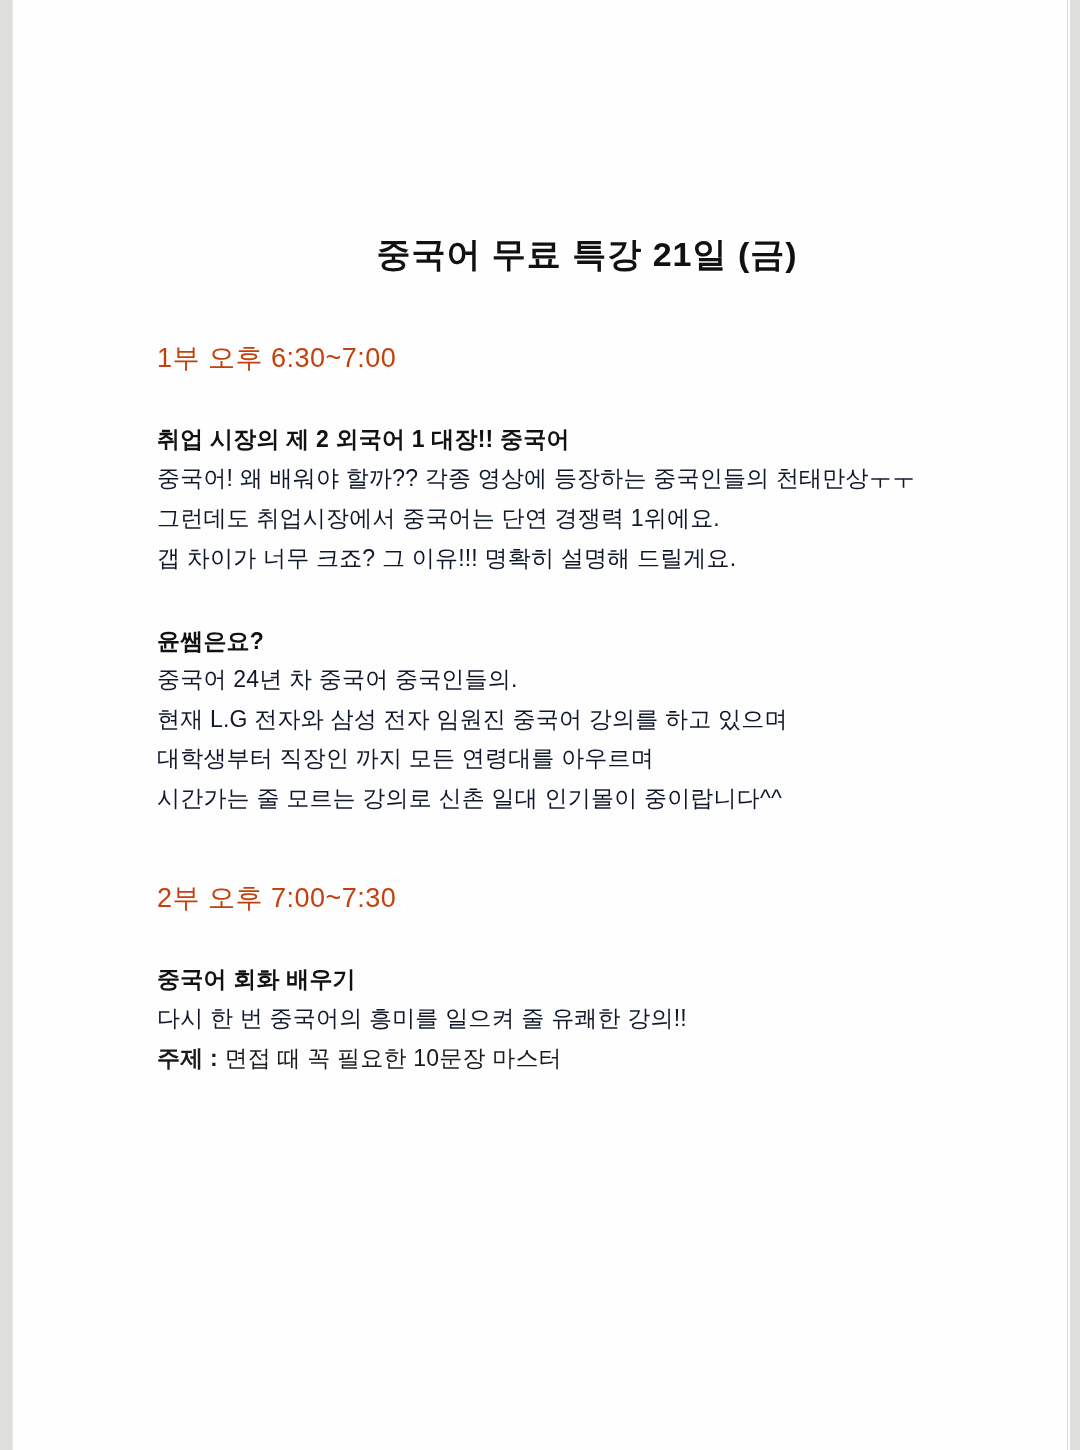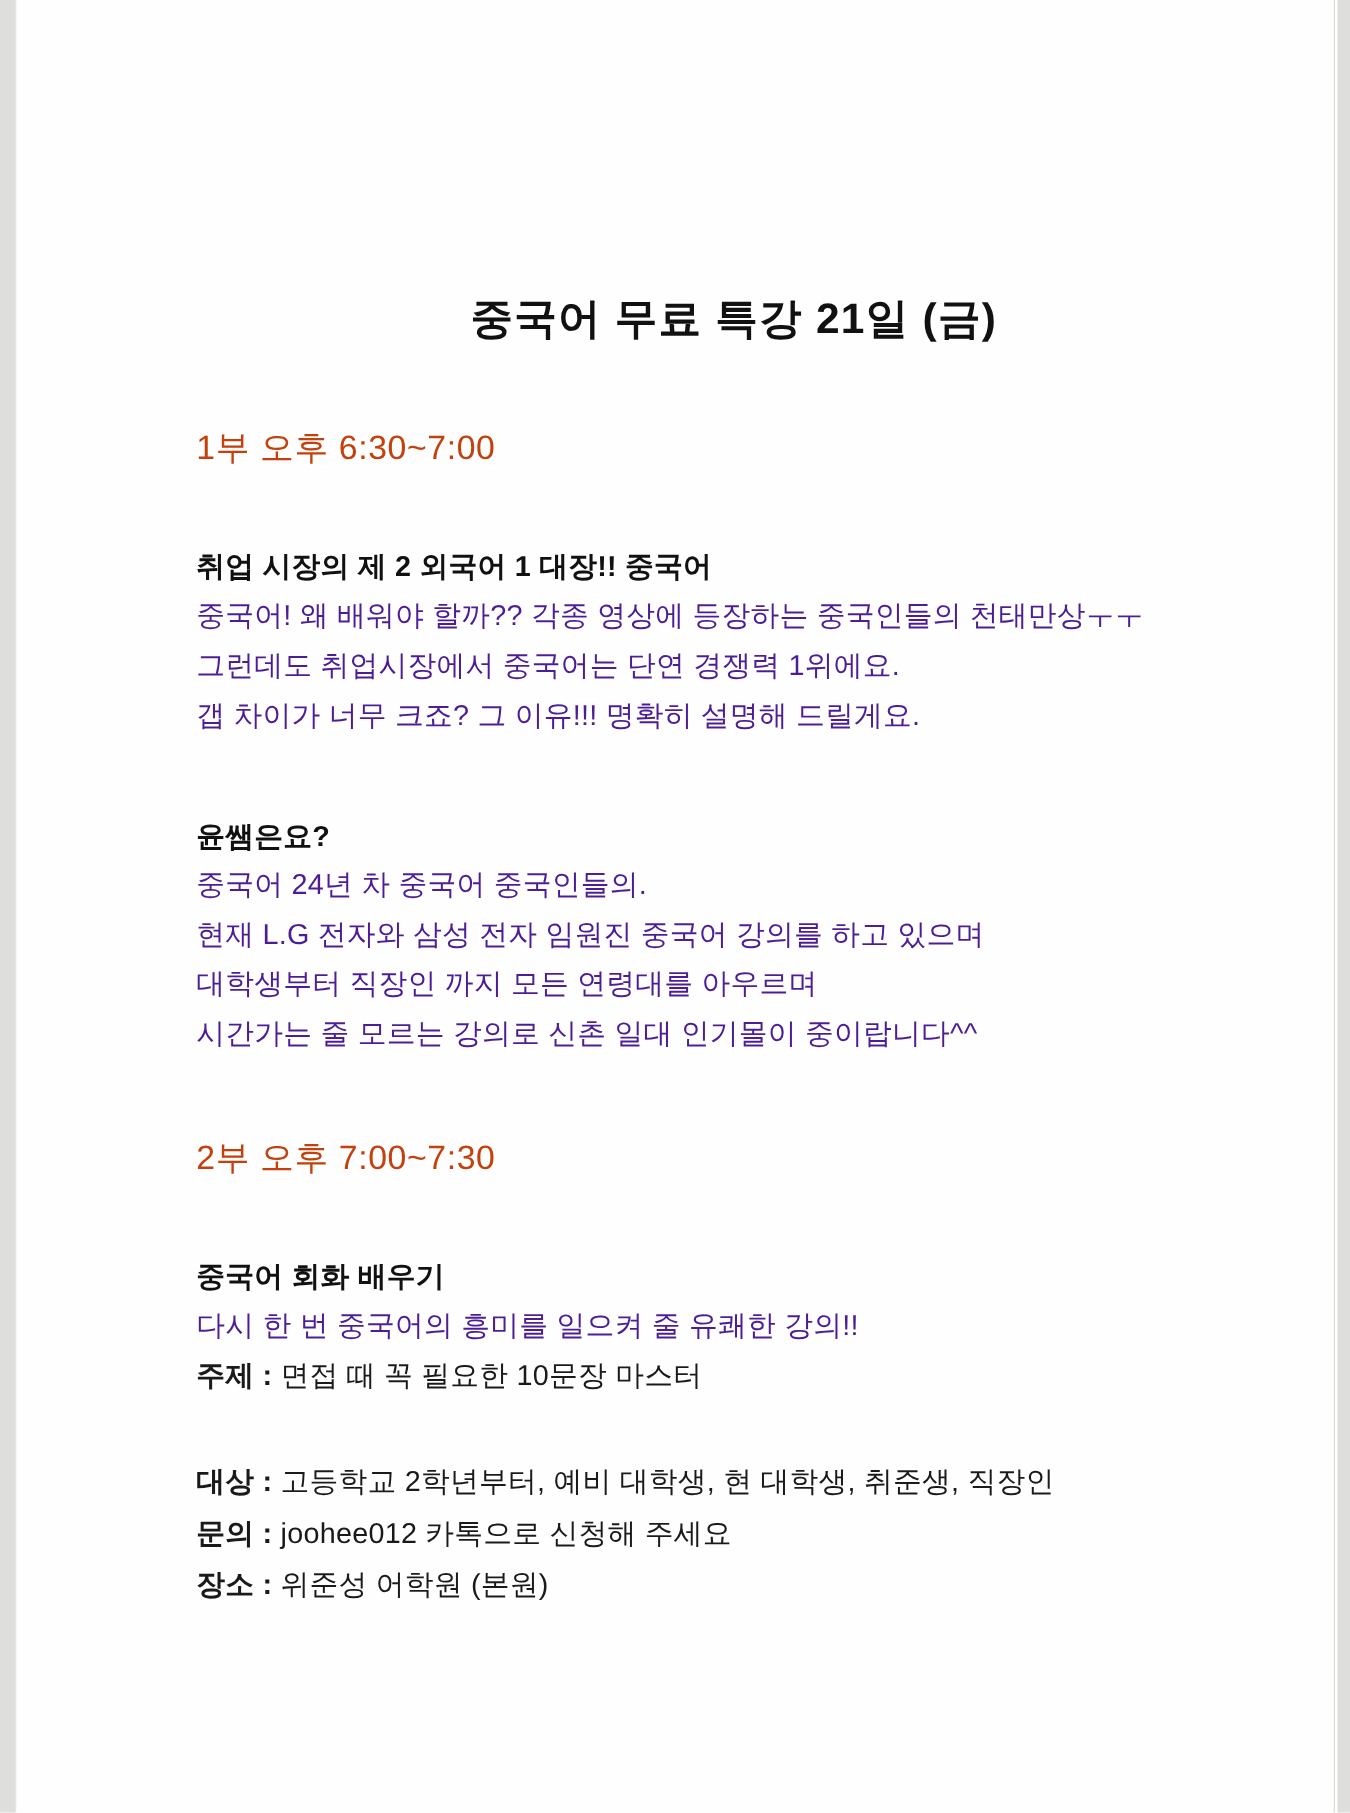--- a/index.html
+++ b/index.html
@@ -57,32 +57,32 @@
     margin-top: 232px;
     margin-bottom: 0;
   }
   .section-time {
     font-size: 27px;
     color: #c2410c;
     margin-top: 62px;
     letter-spacing: 0.5px;
   }
   .block {
-    margin-top: 60px;
+    margin-top: 46px;
   }
   .head {
     font-size: 23px;
     font-weight: bold;
     color: #111;
     line-height: 1.55;
     letter-spacing: 0.2px;
   }
   .line {
     font-size: 23px;
-    color: #4c1d95;
+    color: #0f172a;
     line-height: 1.75;
     letter-spacing: 0.2px;
   }
   .line.tight {
     line-height: 1.72;
   }
   .kv {
     font-size: 23px;
     color: #1a1a1a;
     line-height: 1.78;
@@ -127,29 +127,15 @@
 
     <div class="block">
       <div class="head">중국어 회화 배우기</div>
       <div class="line">다시 한 번 중국어의 흥미를 일으켜 줄 유쾌한 강의!!</div>
       <div class="kv">
         <b>주제 :</b>
         <span>면접 때 꼭 필요한 10문장 마스터</span>
       </div>
     </div>
 
-    <div class="info-block">
-      <div class="kv">
-        <b>대상 :</b>
-        <span>고등학교 2학년부터, 예비 대학생, 현 대학생, 취준생, 직장인</span>
-      </div>
-      <div class="kv">
-        <b>문의 :</b>
-        <span>joohee012 카톡으로 신청해 주세요</span>
-      </div>
-      <div class="kv">
-        <b>장소 :</b>
-        <span>위준성 어학원 (본원)</span>
-      </div>
-    </div>
 
   </div>
 </div>
 
 </body></html>

